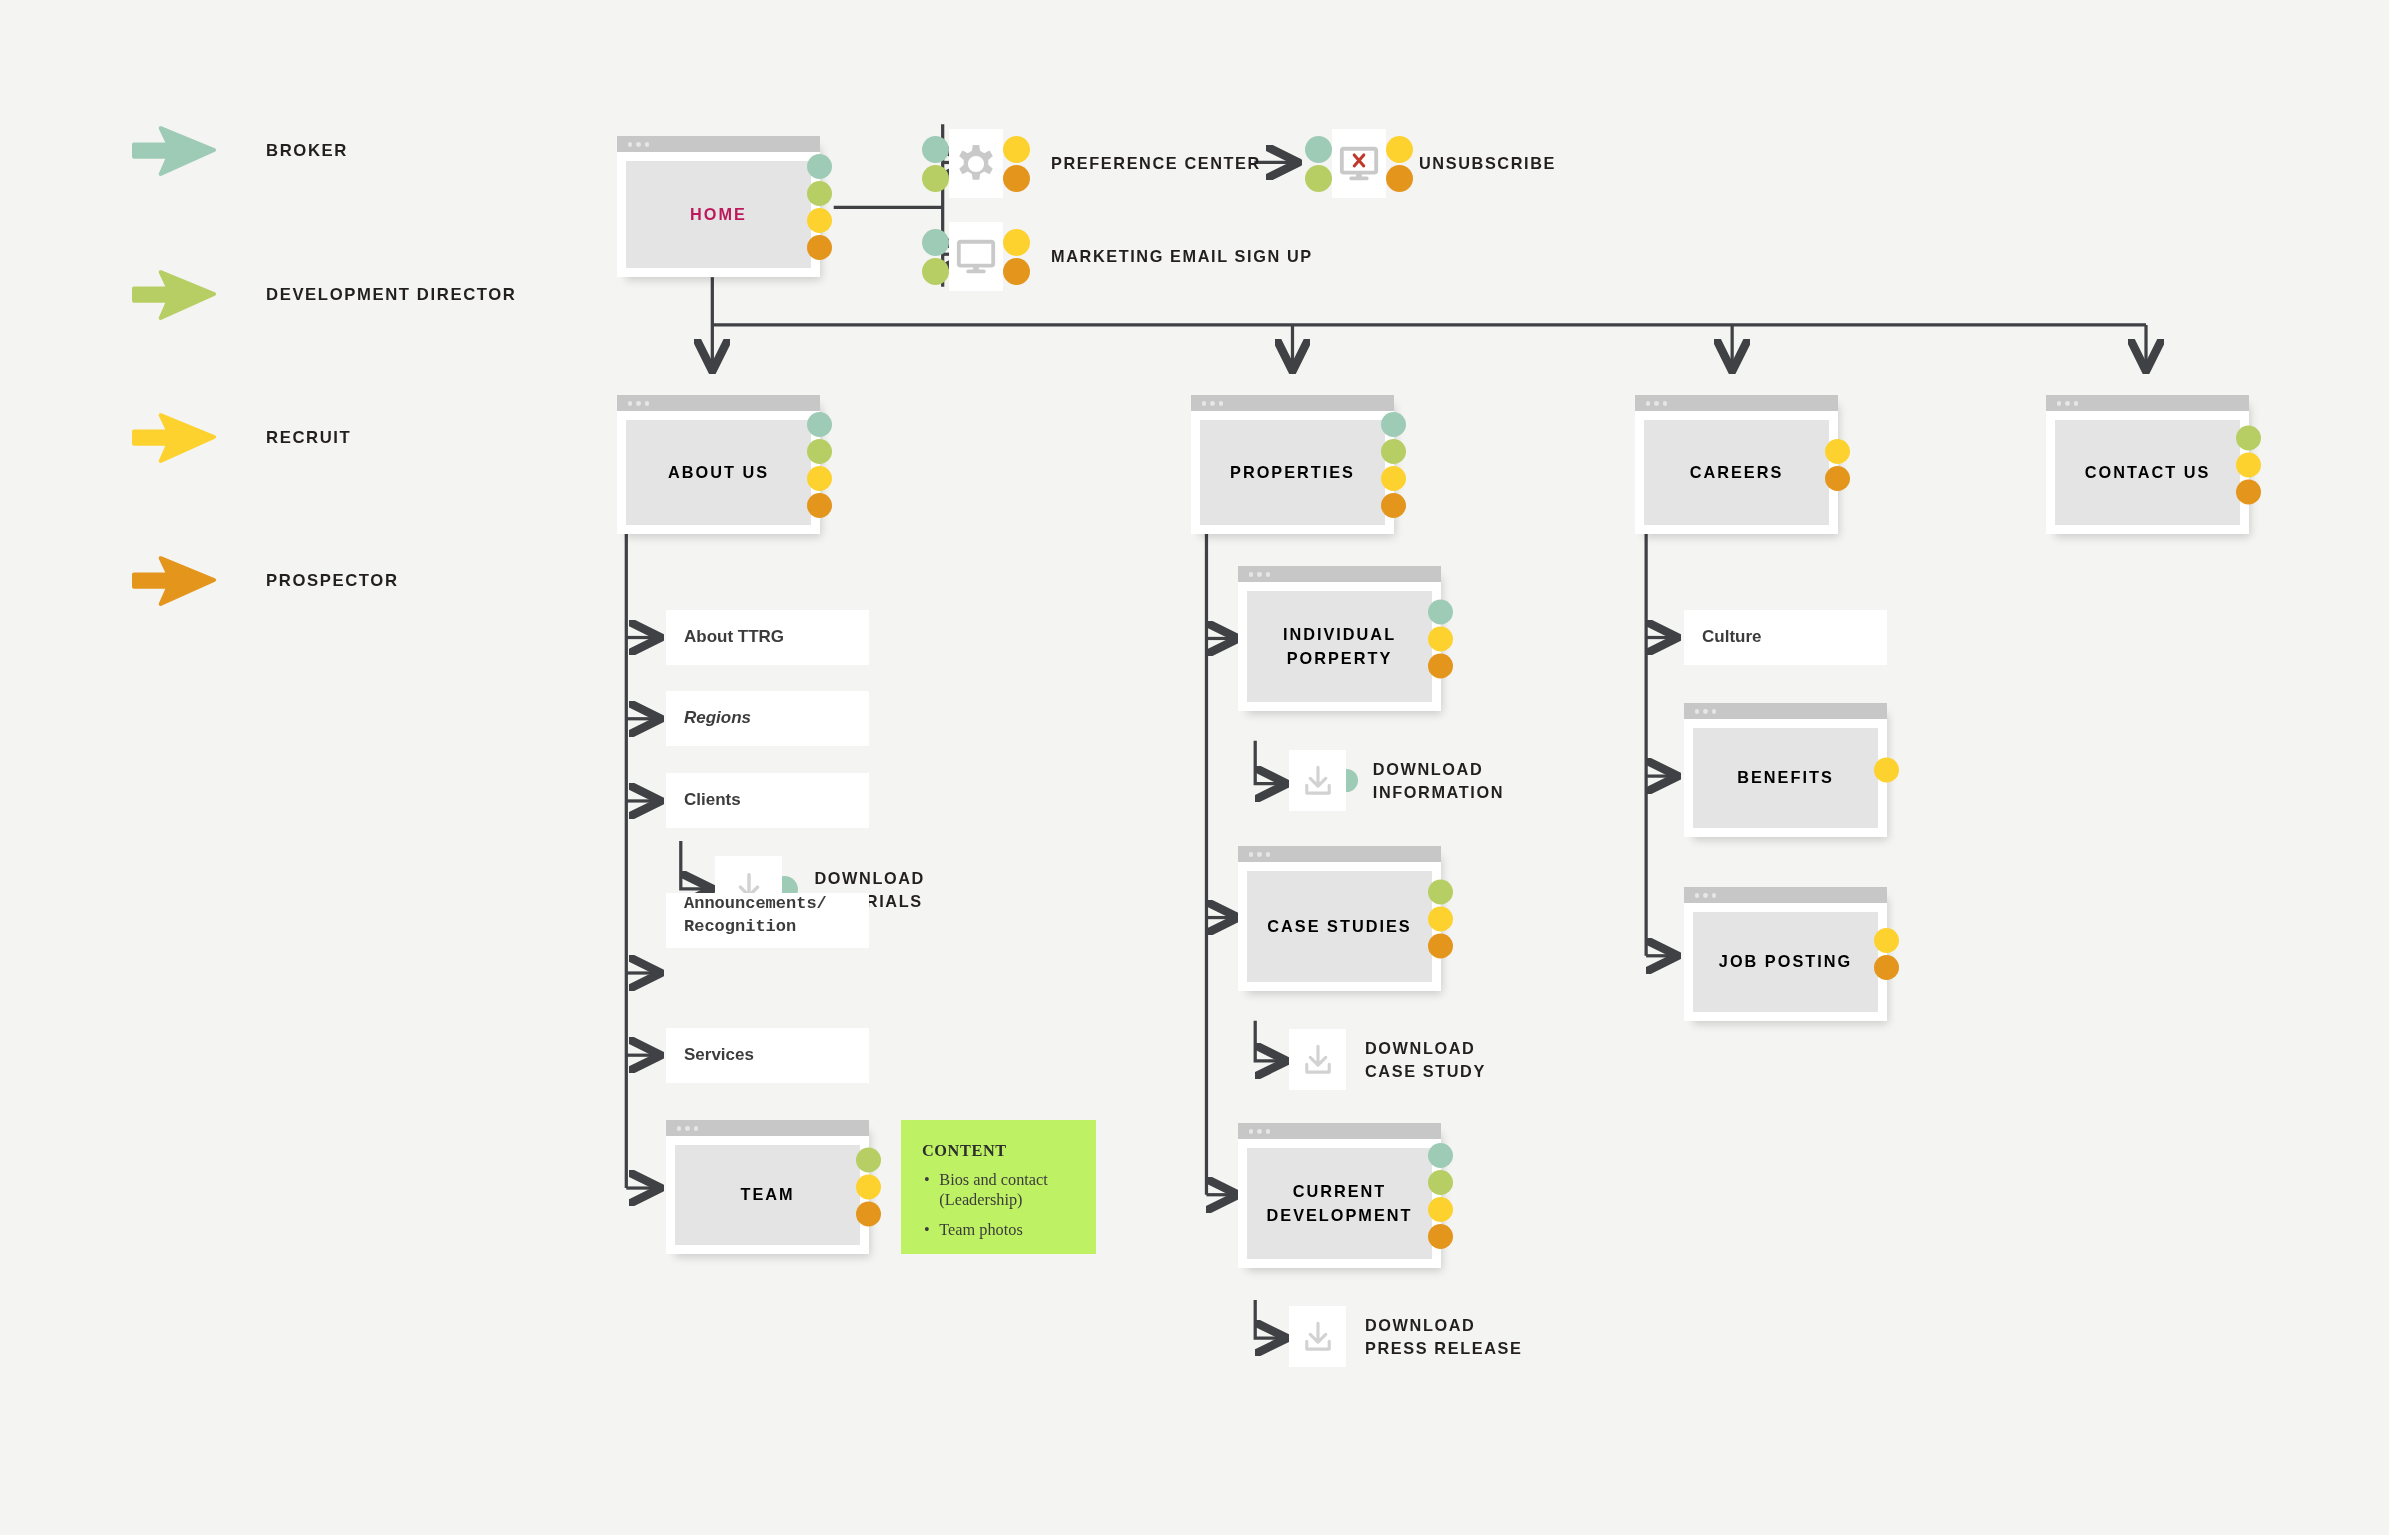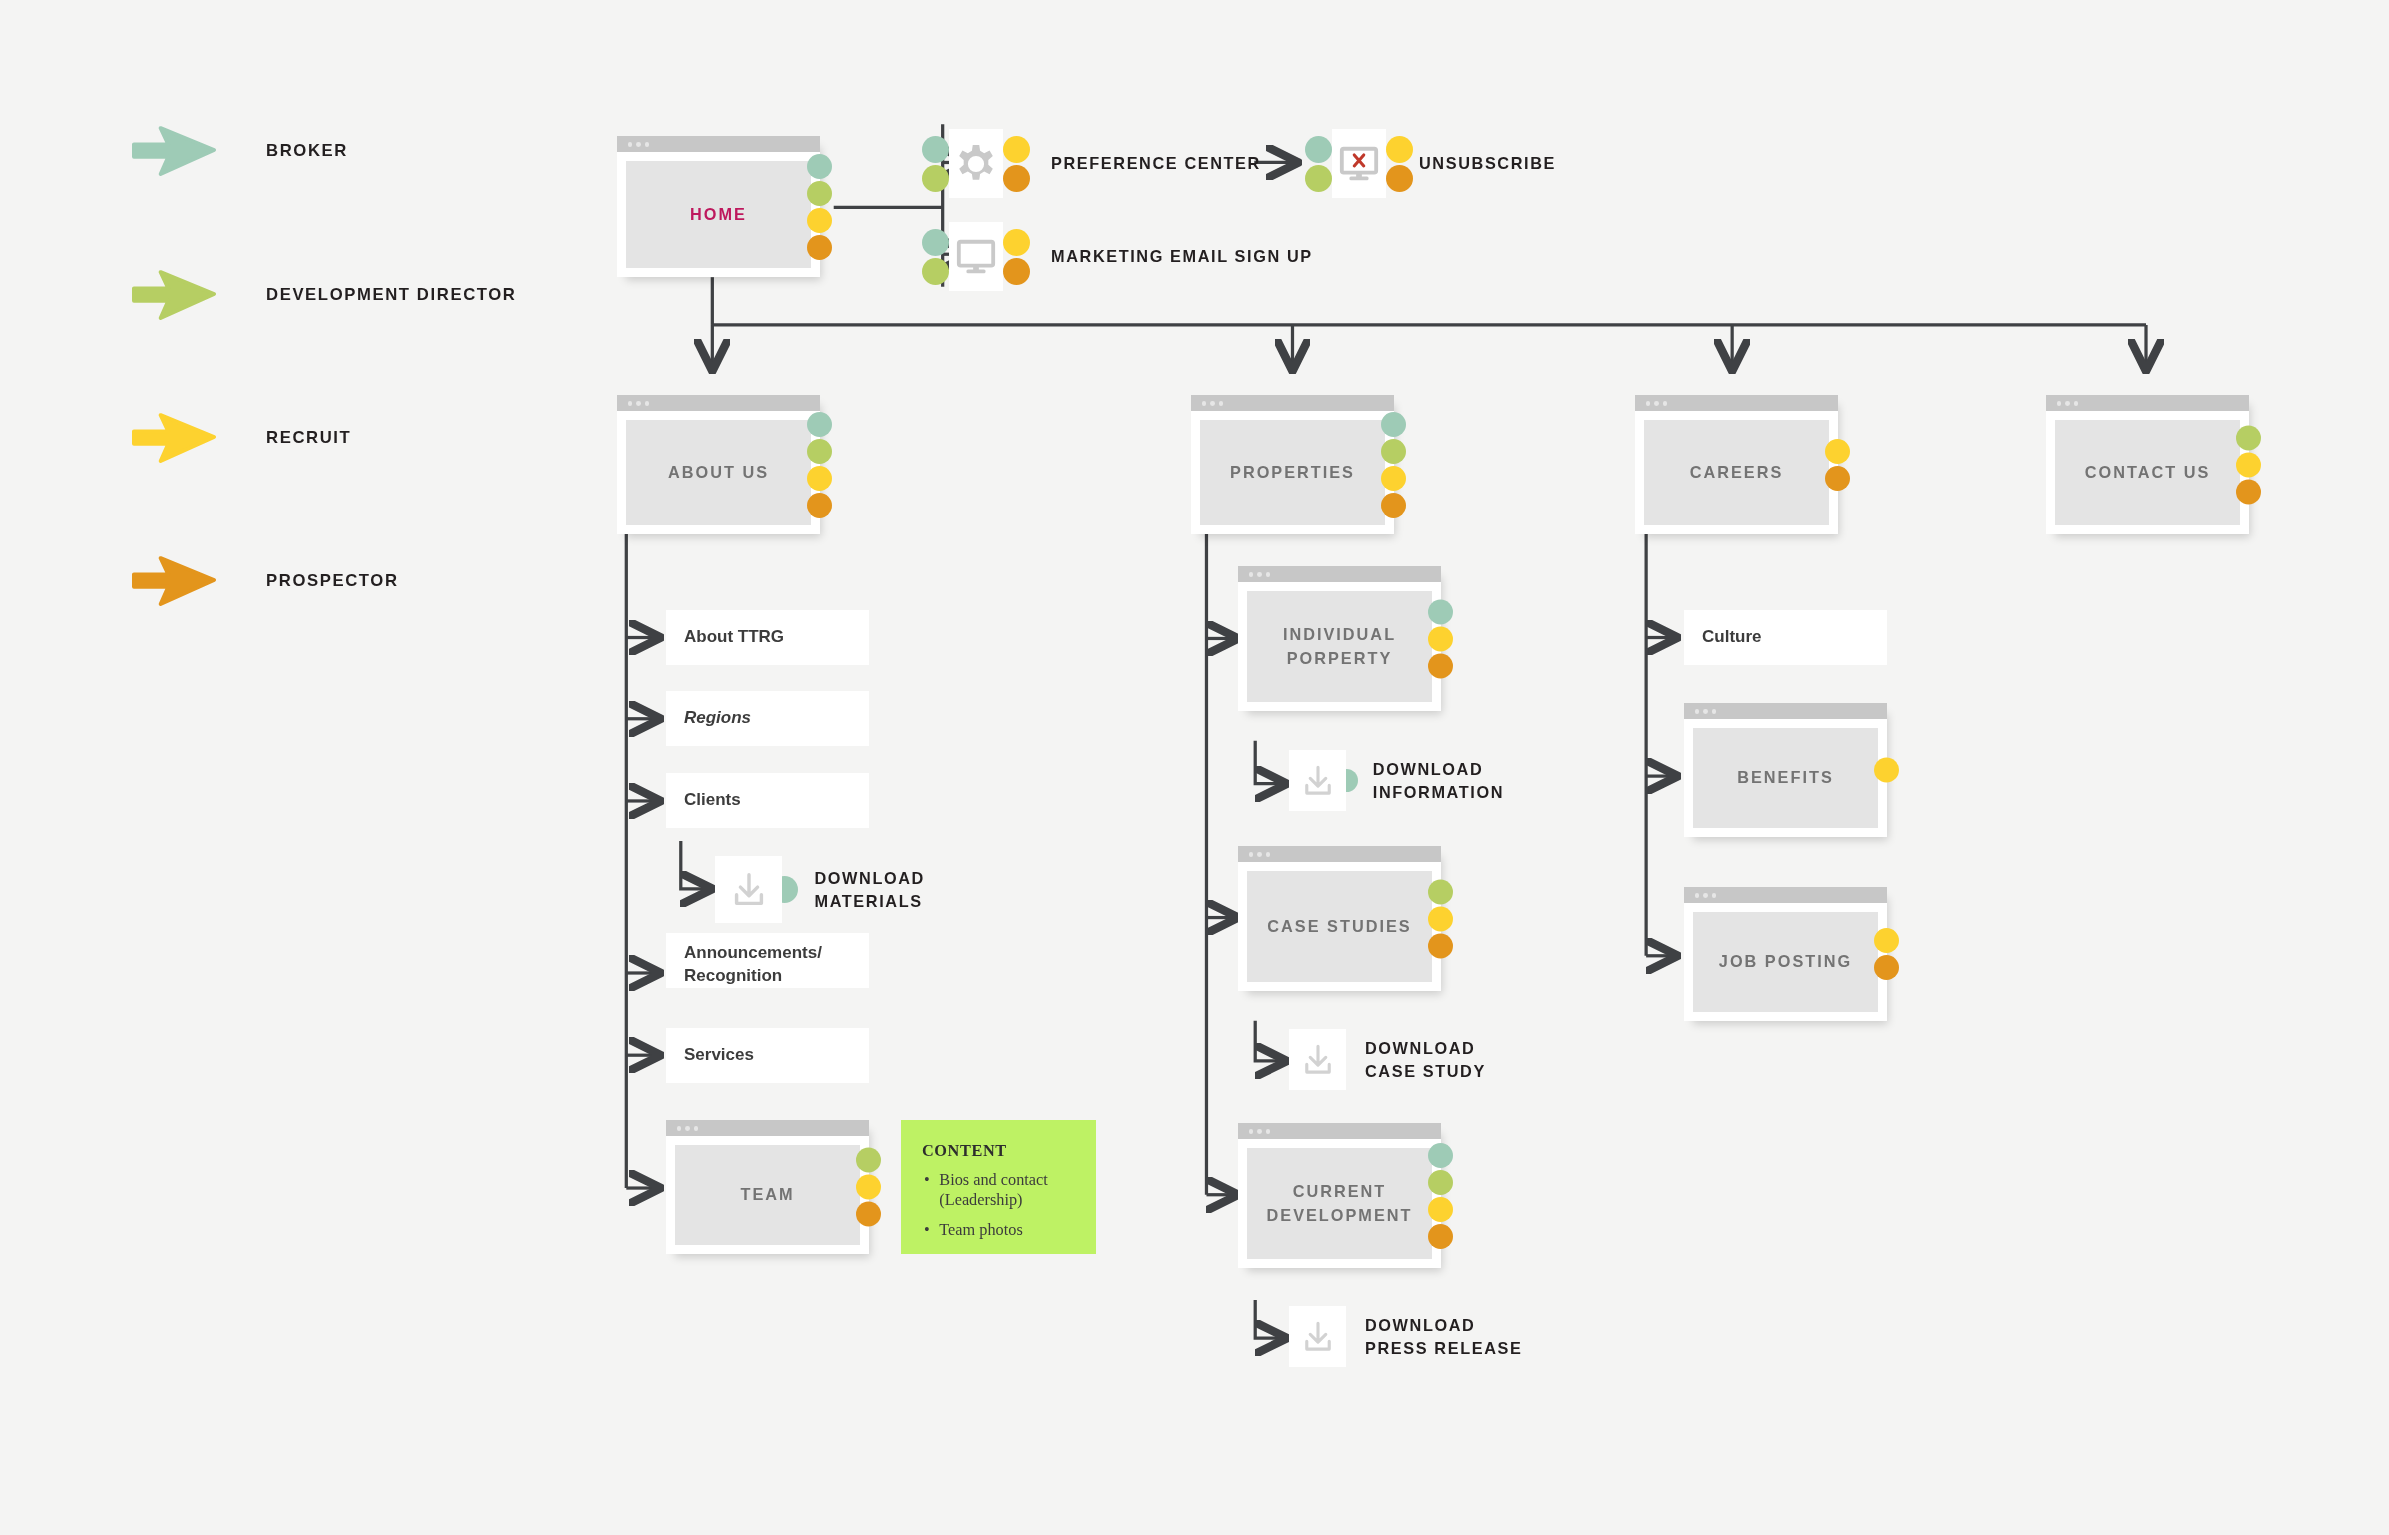--- a/index.html
+++ b/index.html
@@ -37,21 +37,21 @@
     display:block;width:4.8px;height:4.8px;border-radius:50%;
     background:#e6e6e6;margin-right:3.8px;
   }
   .win-body{
     position:absolute;left:8.6px;right:8.6px;top:25px;bottom:8.6px;
     background:#e4e4e4;
     display:flex;align-items:center;justify-content:center;
     text-align:center;
   }
   .win-title{
-    font-size:16.3px;font-weight:700;letter-spacing:2px;color:#737373;
+    font-size:16.3px;font-weight:700;letter-spacing:2px;color:#000000;
     line-height:1.45;text-transform:uppercase;
   }
   .win-title.home{color:#be185d;}
   
   .rail{
     position:absolute;top:50%;transform:translateY(-50%);
     display:flex;flex-direction:column;align-items:center;
   }
   .dot{width:25px;height:25px;border-radius:50%;margin:1px 0;}
 
@@ -310,21 +310,21 @@
         <path d="M9,27 L9,36 L35,36 L35,27" fill="none" stroke="#d2d2d2" stroke-width="3.6" stroke-linecap="round" stroke-linejoin="round"></path>
       </svg>
     </div>
     <div class="side-dots" style="margin-left:-11.5px;">
       <span class="dot" style="background:#9ecbb6"></span>
     </div>
     <div class="icon-label" style="margin-left:17px;">DOWNLOAD
 MATERIALS</div>
   </div>
 
-  <div class="leaf" style="left:666px;top:933px;width:203px;height:55px;align-items:flex-end;">
+  <div class="leaf" style="left:666px;top:893px;width:203px;height:55px;align-items:flex-start;font-family:Liberation Mono, monospace;">
     <span style="white-space:pre-line;">Announcements/
 Recognition</span>
   </div>
   <div class="leaf" style="left:666px;top:1028px;width:203px;height:55px;">
     <span>Services</span>
   </div>
 
   <div class="node" style="left:666px;top:1120px;">
     <div class="win" style="width:203px;height:134px;">
       <div class="win-bar">

